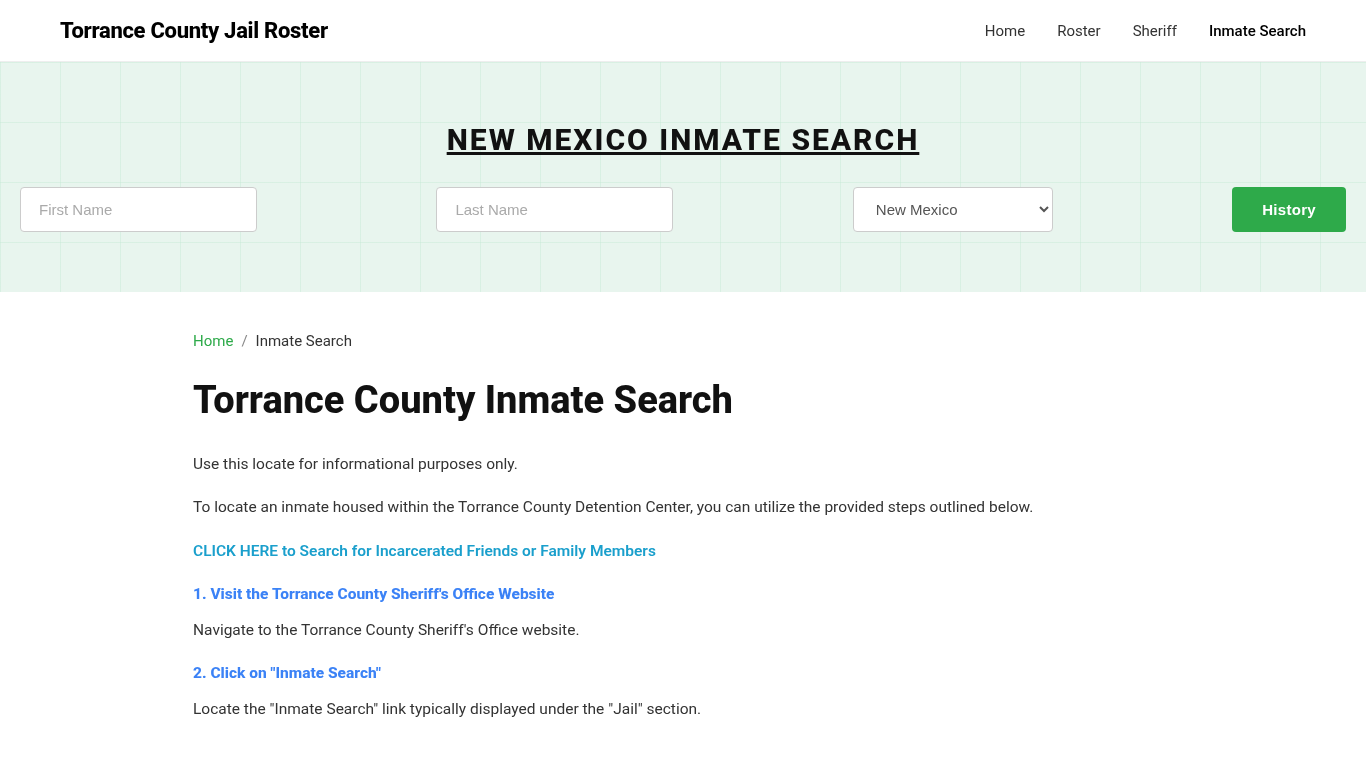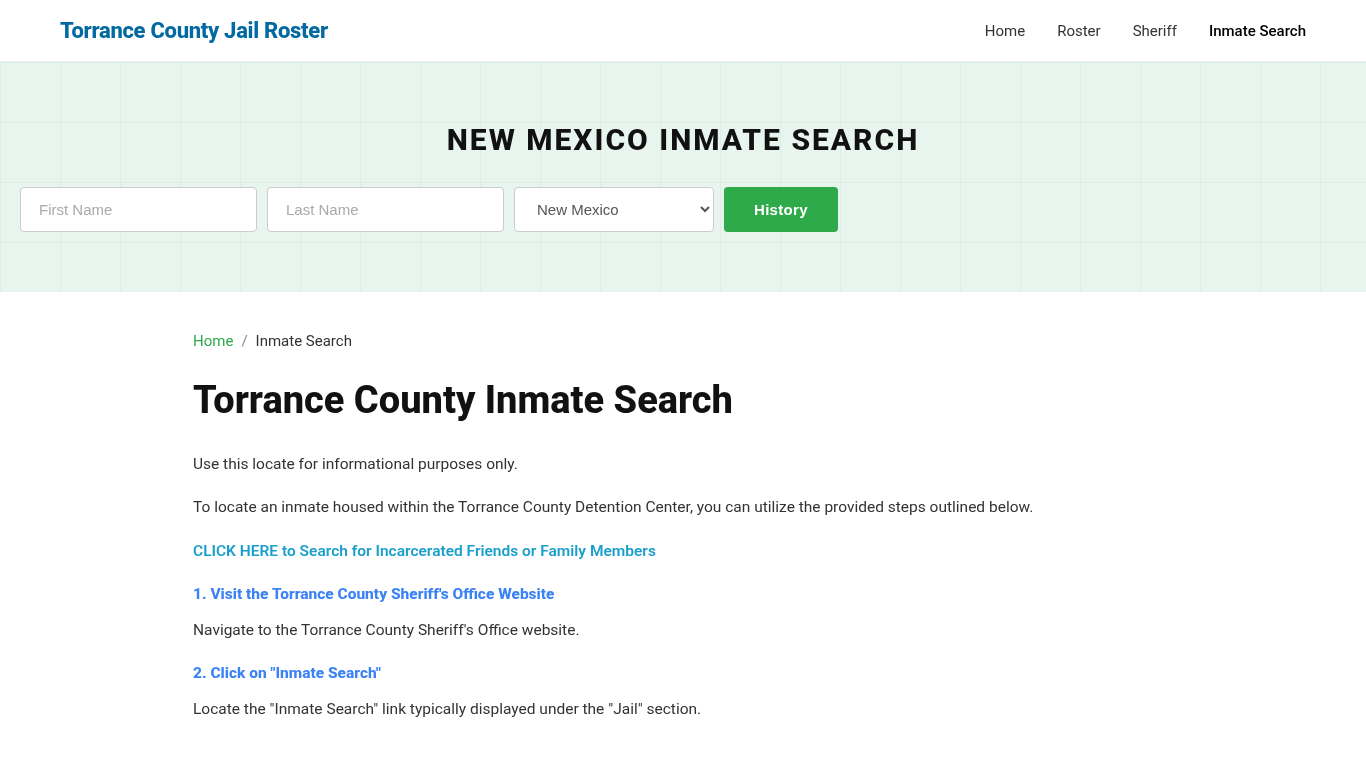--- a/index.html
+++ b/index.html
@@ -21,21 +21,21 @@
       align-items: center;
       justify-content: space-between;
       padding: 18px 60px;
       background: #fff;
       border-bottom: 1px solid #eee;
     }
 
     .site-title {
       font-size: 22px;
       font-weight: 800;
-      color: #0369a1;
+      color: #000000;
       letter-spacing: -0.3px;
     }
 
     nav {
       display: flex;
       gap: 32px;
       align-items: center;
     }
 
     nav a {
@@ -61,25 +61,26 @@
       text-align: center;
     }
 
     .hero h1 {
       font-size: 30px;
       font-weight: 800;
       color: #111;
       letter-spacing: 2px;
       text-transform: uppercase;
       margin-bottom: 30px;
+      text-decoration: underline;
     }
 
     .search-form {
       display: flex;
-      justify-content: flex-start;
+      justify-content: space-between;
       gap: 10px;
       flex-wrap: wrap;
     }
 
     .search-form input,
     .search-form select {
       padding: 12px 18px;
       font-size: 15px;
       border: 1px solid #ccc;
       border-radius: 4px;

